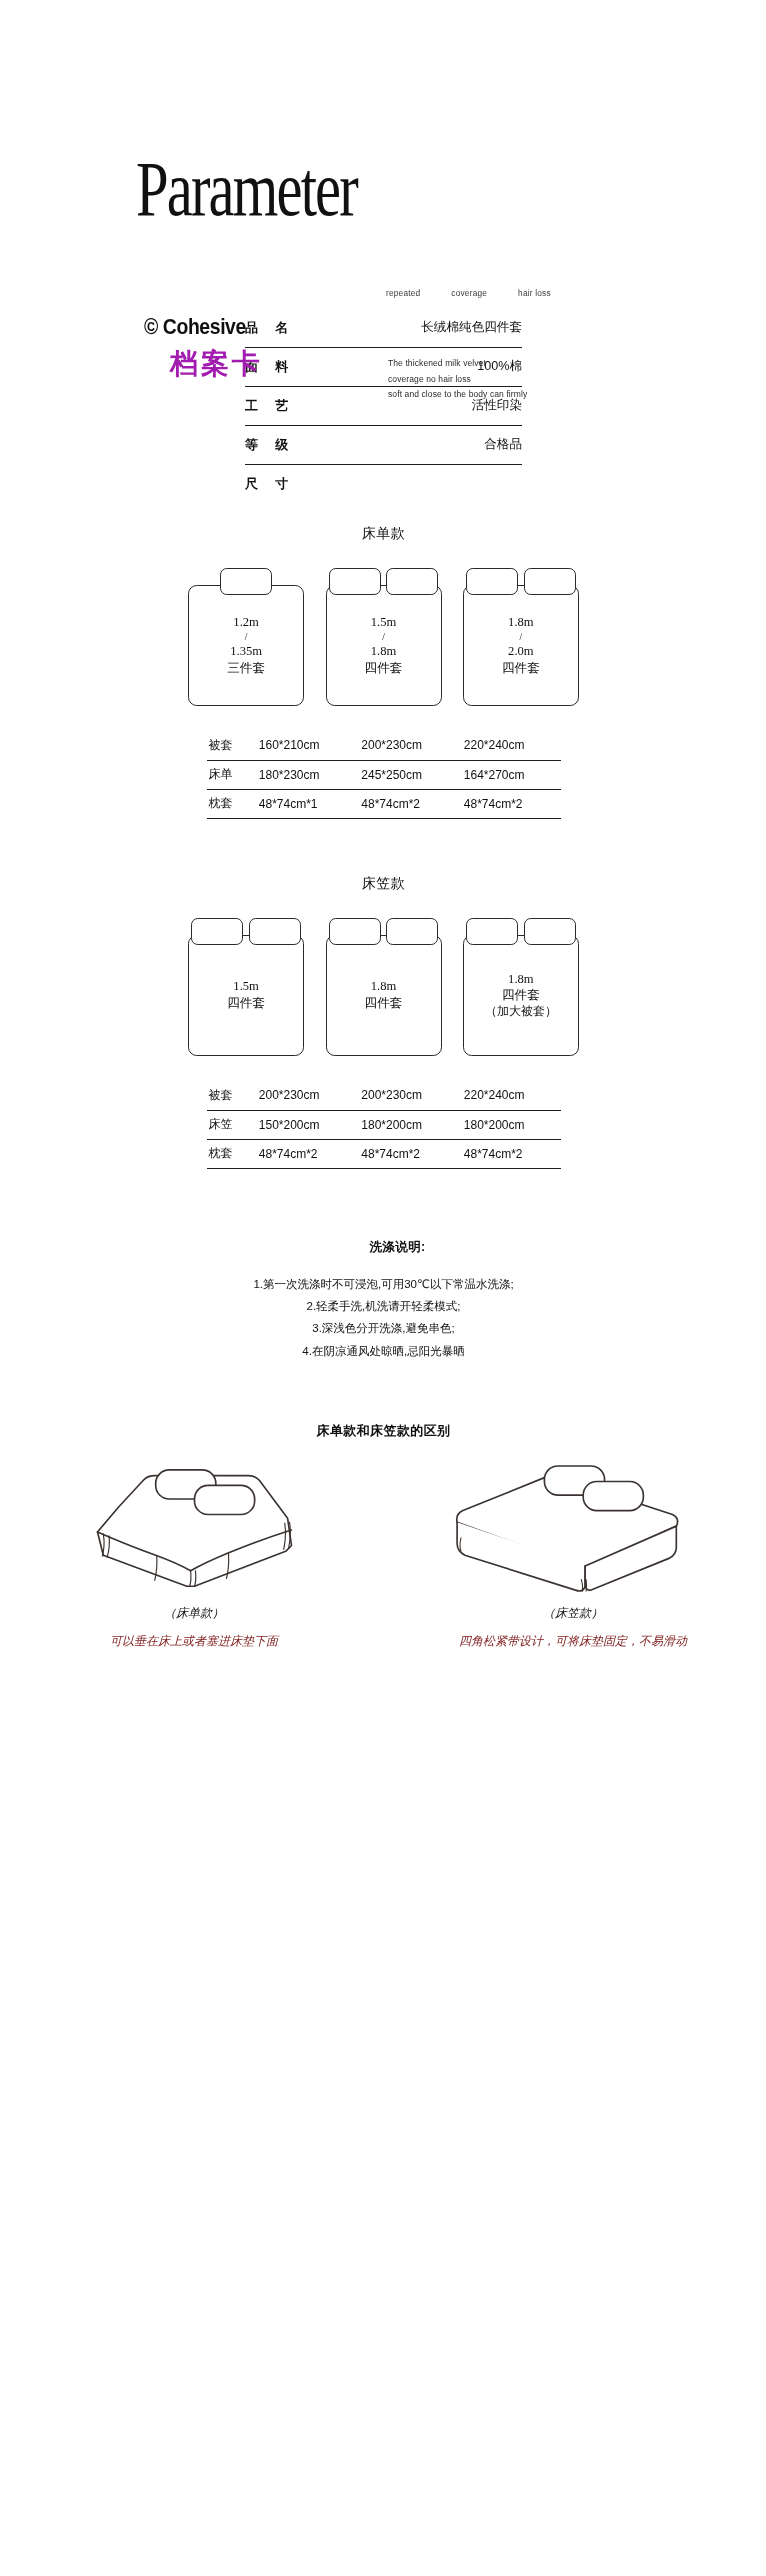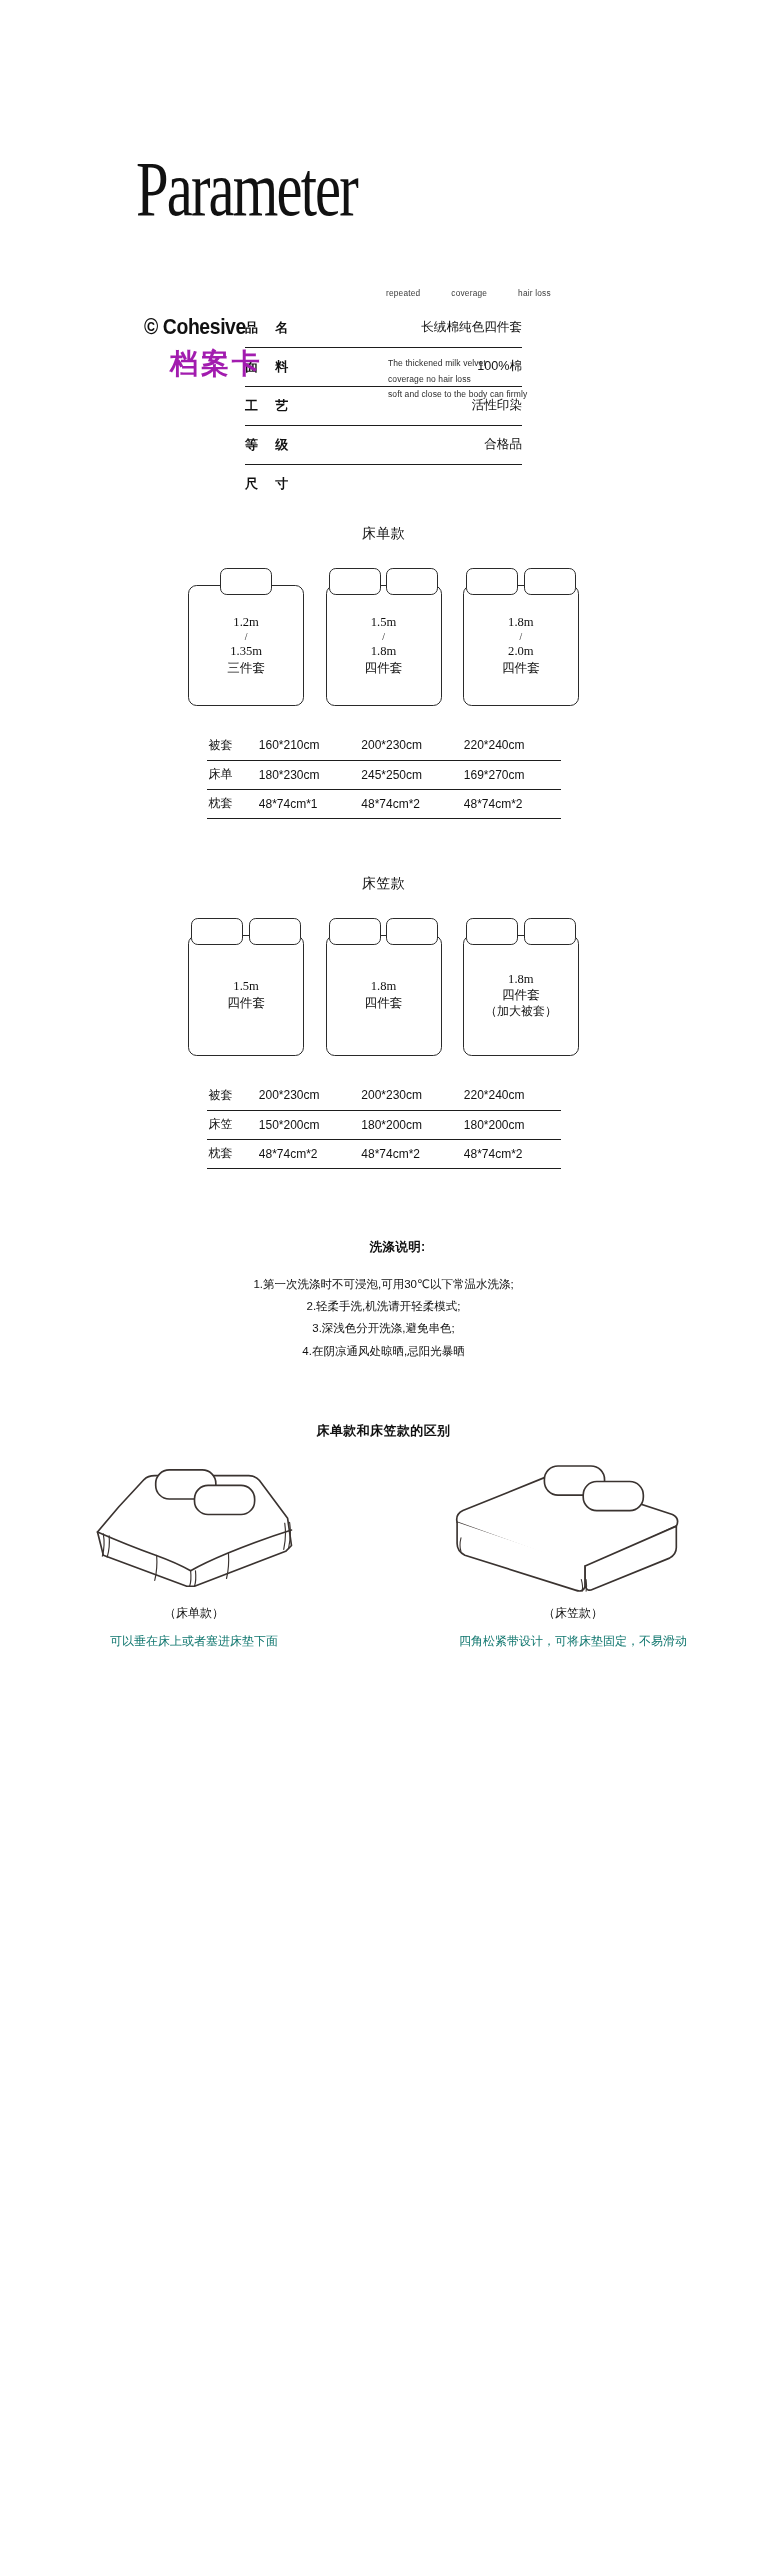--- a/index.html
+++ b/index.html
@@ -224,32 +224,33 @@
     font-size: 13px;
     font-weight: 700;
     color: #111;
     letter-spacing: 0.4px;
   }
   .compare-beds {
     display: flex;
     justify-content: center;
     gap: 59px;
     margin-top: 21.4px;
+    font-style: italic;
   }
   .compare-col { width: 320px; text-align: center; }
   .compare-svg { display: block; margin: 0 auto; }
   .compare-label {
     margin-top: 7.8px;
     font-size: 12px;
     color: #111;
   }
   .compare-caption {
     margin-top: 10.7px;
     font-size: 12px;
-    color: #0f766e;
+    color: #7f1d1d;
   }
 </style>
 </head>
 <body>
 
 <div class="header">
   <div class="title-parameter">Parameter</div>
 
   <div class="kw-row">
     <span>repeated</span>
@@ -338,21 +339,21 @@
         <tr>
       <td class="rowlabel">被套</td>
       <td class="cell">160*210cm</td>
       <td class="cell">200*230cm</td>
       <td class="cell">220*240cm</td>
     </tr>
     <tr>
       <td class="rowlabel">床单</td>
       <td class="cell">180*230cm</td>
       <td class="cell">245*250cm</td>
-      <td class="cell">169*270cm</td>
+      <td class="cell">164*270cm</td>
     </tr>
     <tr>
       <td class="rowlabel">枕套</td>
       <td class="cell">48*74cm*1</td>
       <td class="cell">48*74cm*2</td>
       <td class="cell">48*74cm*2</td>
     </tr>
   </tbody>
     </table>
 </div>

